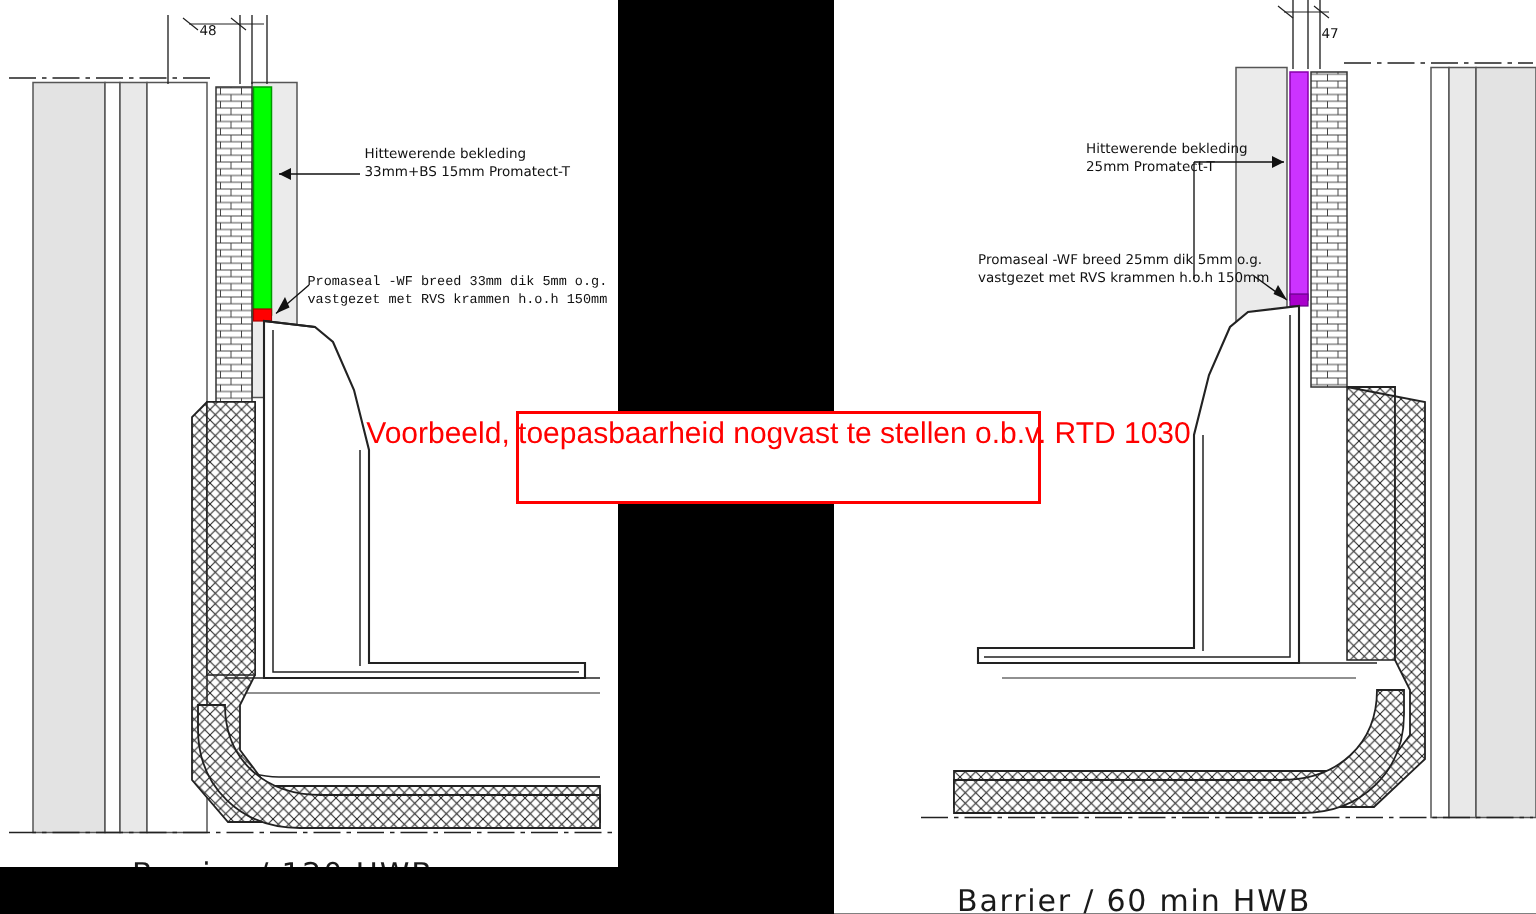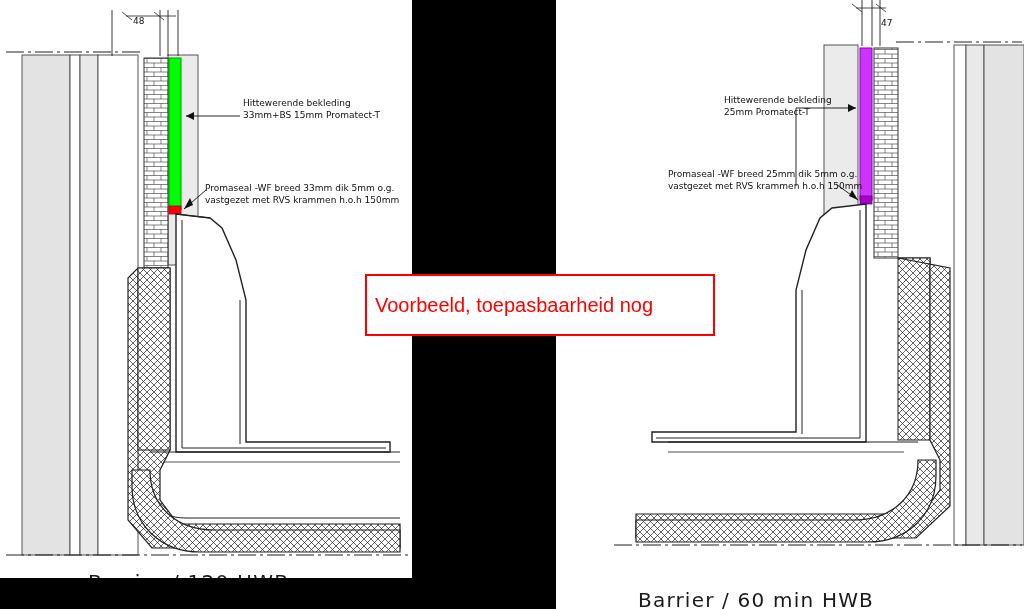--- a/index.html
+++ b/index.html
@@ -56,44 +56,42 @@
   #warning-box {
     position: absolute;
     left: 344px;
     top: 274px;
     width: 350px;
     height: 62px;
     border: 2px solid #ff0000;
     background: #ffffff;
     box-sizing: border-box;
     display: flex;
-    flex-direction: column;
     justify-content: center;
     padding: 0 8px;
-    margin-left: 21px;
   }
   #warning-box .wline {
     color: #ff0000;
     font-family: "Liberation Sans", sans-serif;
     font-size: 20px;
     line-height: 27px;
     white-space: nowrap;
   }
   .ann {
     position: absolute;
     font-family: "DejaVu Sans", sans-serif;
     font-size: 9px;
     color: #111111;
     line-height: 12px;
     white-space: nowrap;
   }
   #ann-l1 { left: 243px; top: 97px; }
-  #ann-l2 { left: 205px; top: 182px; }
+  #ann-l2 { left: 205px; top: 182px; font-family: Liberation Mono, monospace; }
   #ann-r1 { left: 724px; top: 94px; }
-  #ann-r2 { left: 652px; top: 168px; margin-left: 16px; }
+  #ann-r2 { left: 652px; top: 168px; }
   .dimtxt {
     position: absolute;
     font-family: "DejaVu Sans", sans-serif;
     font-size: 9px;
     color: #111111;
     margin-top: 12px;
   }
   #dim-left { left: 133px; top: 4px; }
   #dim-right { left: 881px; top: 6px; }
 </style>
@@ -240,13 +238,14 @@
   <div class="ann" id="ann-r2" style="left:96px;top:168px;">
     <div>Promaseal -WF breed 25mm dik 5mm o.g.</div>
     <div>vastgezet met RVS krammen h.o.h 150mm</div>
   </div>
   <div class="dimtxt" id="dim-right" style="left:325px;top:6px;">47</div>
   <div class="caption" id="caption-right" style="left:82px;top:588px;">Barrier / 60 min HWB</div>
 </div>
 
 <div id="warning-box">
   <div class="wline">Voorbeeld, toepasbaarheid nog</div>
+  <div class="wline">vast te stellen o.b.v. RTD 1030</div>
 </div>
 
 </body></html>

